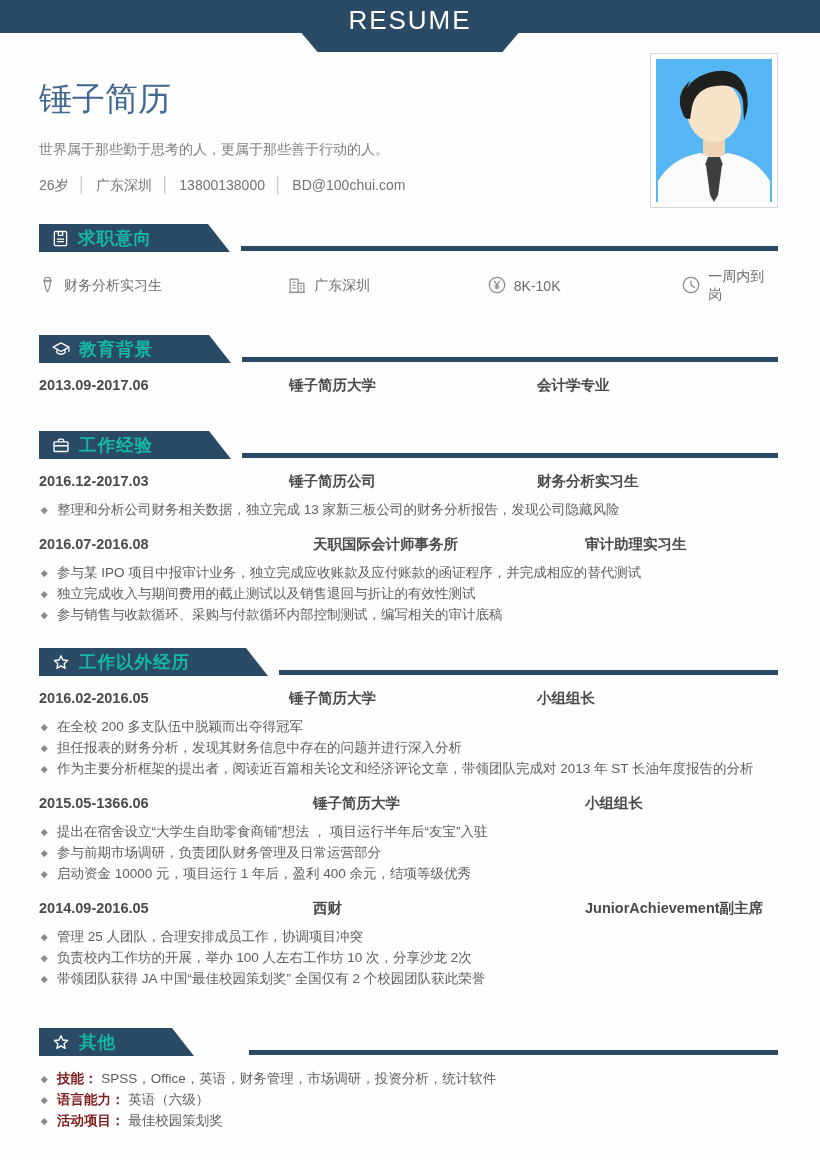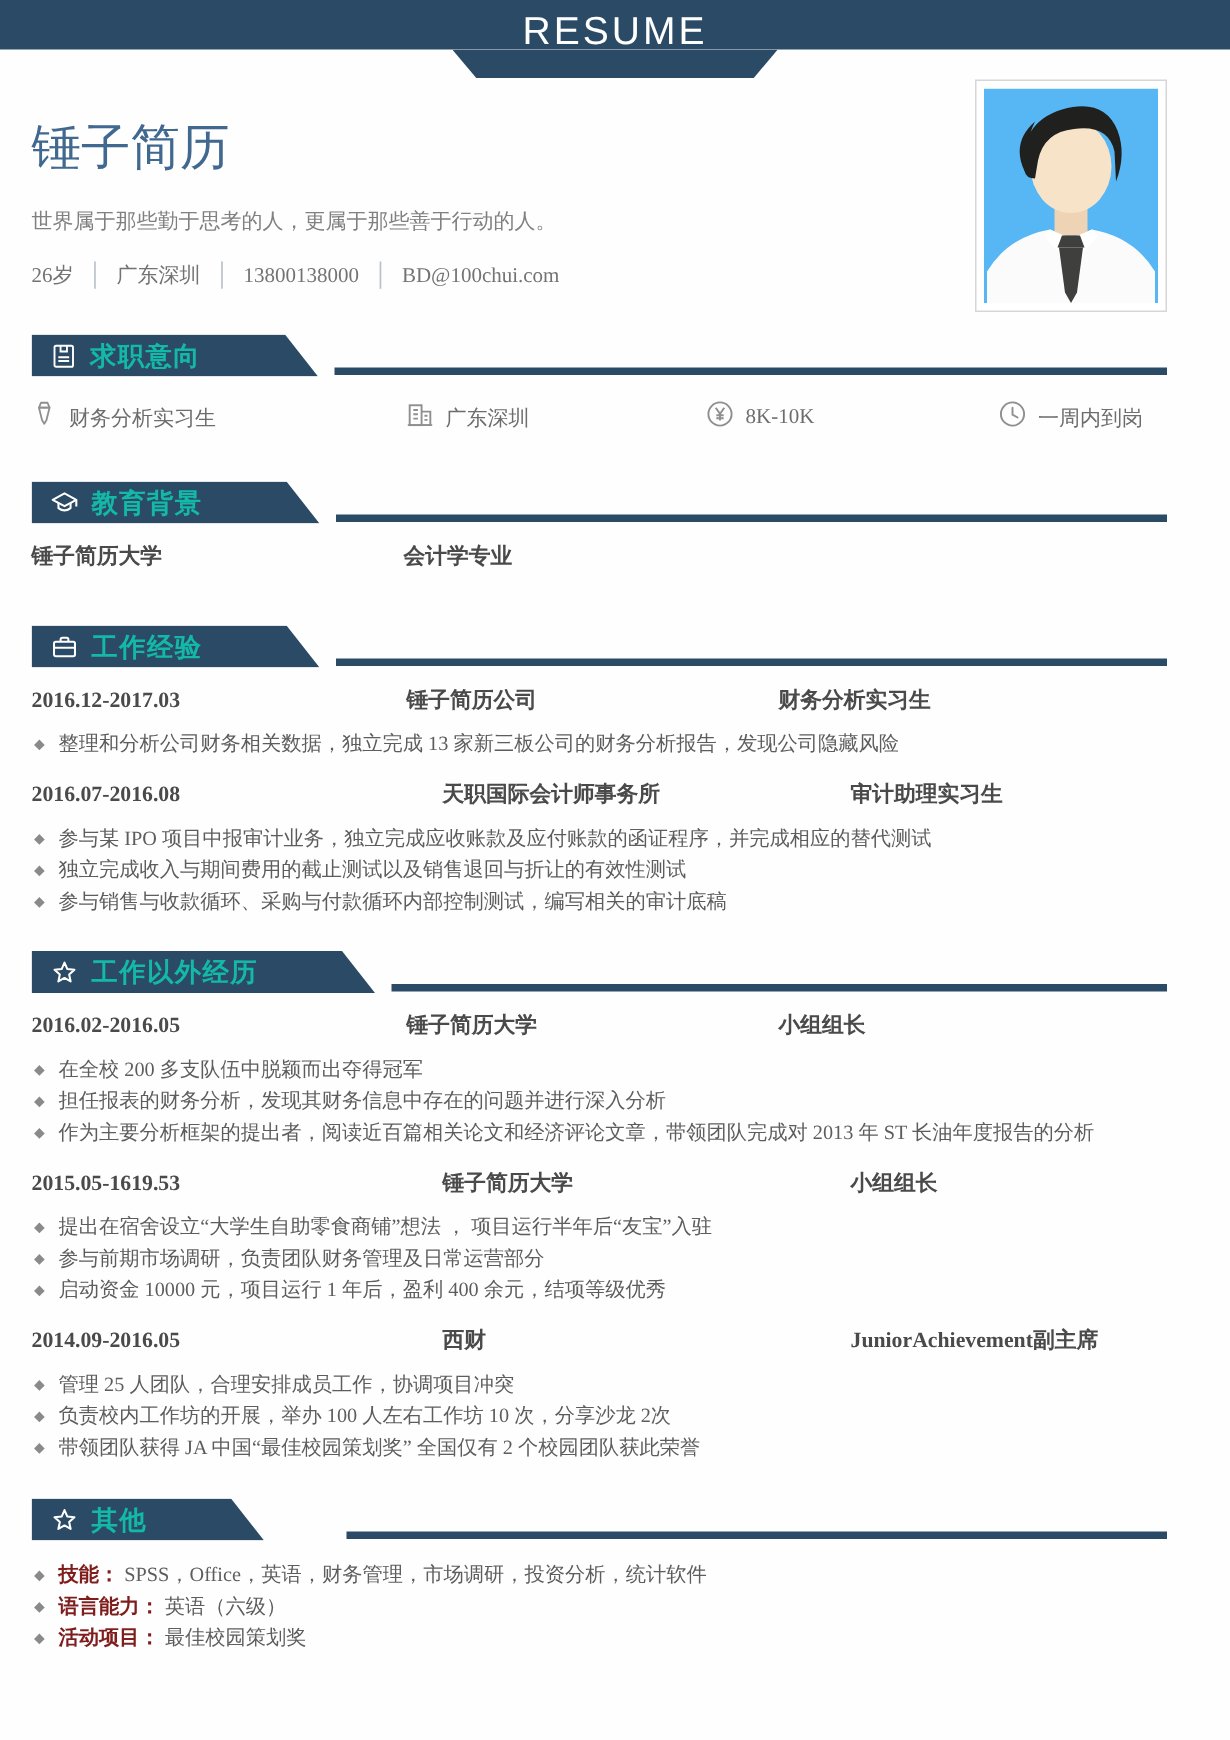--- a/index.html
+++ b/index.html
@@ -17,21 +17,21 @@
     position:absolute;left:50%;top:33px;transform:translateX(-50%);
     width:217px;height:19px;background:#2b4a66;
     clip-path:polygon(0 0,100% 0,calc(100% - 16px) 100%,16px 100%);
   }
   .top-title{
     position:absolute;left:0;right:0;top:5px;text-align:center;
     color:#fff;font-size:26px;font-weight:300;letter-spacing:2px;
   }
 
   
-  .content{padding:0 42px 0 21px;font-family:Liberation Serif, serif;}
+  .content{padding:0 42px 0 39px;}
   .name{margin:27px 0 0 0;color:#41688f;font-size:33px;font-weight:400;line-height:40px;}
   .motto{margin-top:21px;color:#808080;font-size:14px;line-height:18px;}
   .contact{margin-top:17px;color:#737373;font-size:14px;line-height:19px;}
   .contact .sep{color:#b9c0c7;padding:0 9px;font-size:15px;}
 
   .photo{
     position:absolute;top:53px;right:42px;width:128px;height:155px;
     background:#fff;border:1px solid #d6d6d6;box-sizing:border-box;padding:5px;
   }
   .photo svg{display:block;}
@@ -65,21 +65,21 @@
   }
   ul.bullets li::before{
     content:"";position:absolute;left:3px;top:8.5px;width:4.5px;height:4.5px;
     background:#8a8a8a;transform:rotate(45deg);
   }
   ul.bullets li b{color:#7f1d1d;}
 
   .mt-sec2{margin-top:31px;}
   .mt-sec3{margin-top:38px;}
   .mt-sec4{margin-top:23px;}
-  .mt-sec5{margin-top:24px;gap:44px;}
+  .mt-sec5{margin-top:39px;gap:44px;}
   .mt-entry{margin-top:16px;gap:24px;}
 </style>
 </head>
 <body>
 
 <div class="page">
 
   <div class="top-banner">
     <div class="top-bar"></div>
     <div class="top-trapezoid"></div>
@@ -176,20 +176,21 @@
             <path d="M8,2.6 L15,6.4 L8,10.2 L1,6.4 Z"></path>
             <path d="M4.4,8.3 L4.4,11.3 C6.8,13.1 9.2,13.1 11.6,11.3 L11.6,8.3"></path>
             <path d="M15,6.4 L15,10.4"></path>
           </svg>
         </span>
         <span>教育背景</span>
       </div>
       <div class="head-line"></div>
     </div>
     <div class="row">
+      <div class="col-date">2013.09-2017.06</div>
       <div class="col-org">锤子简历大学</div>
       <div class="col-role">会计学专业</div>
     </div>
 
     <div class="section-head mt-sec3">
       <div class="banner">
         <span class="bicon">
           <svg width="18" height="18" viewBox="0 0 16 16" fill="none" stroke="#ffffff" stroke-width="1.2" stroke-linejoin="round">
             <rect x="1.8" y="5.2" width="12.4" height="8.6" rx="1"></rect>
             <path d="M5.7,5.2 L5.7,3.9 Q5.7,2.8 6.8,2.8 L9.2,2.8 Q10.3,2.8 10.3,3.9 L10.3,5.2"></path>
@@ -238,21 +239,21 @@
       <div class="col-org">锤子简历大学</div>
       <div class="col-role">小组组长</div>
     </div>
     <ul class="bullets">
       <li>在全校 200 多支队伍中脱颖而出夺得冠军</li>
       <li>担任报表的财务分析，发现其财务信息中存在的问题并进行深入分析</li>
       <li>作为主要分析框架的提出者，阅读近百篇相关论文和经济评论文章，带领团队完成对 2013 年 ST 长油年度报告的分析</li>
     </ul>
 
     <div class="row mt-entry">
-      <div class="col-date">2015.05-1619.53</div>
+      <div class="col-date">2015.05-1366.06</div>
       <div class="col-org">锤子简历大学</div>
       <div class="col-role">小组组长</div>
     </div>
     <ul class="bullets">
       <li>提出在宿舍设立“大学生自助零食商铺”想法 ， 项目运行半年后“友宝”入驻</li>
       <li>参与前期市场调研，负责团队财务管理及日常运营部分</li>
       <li>启动资金 10000 元，项目运行 1 年后，盈利 400 余元，结项等级优秀</li>
     </ul>
 
     <div class="row mt-entry">

